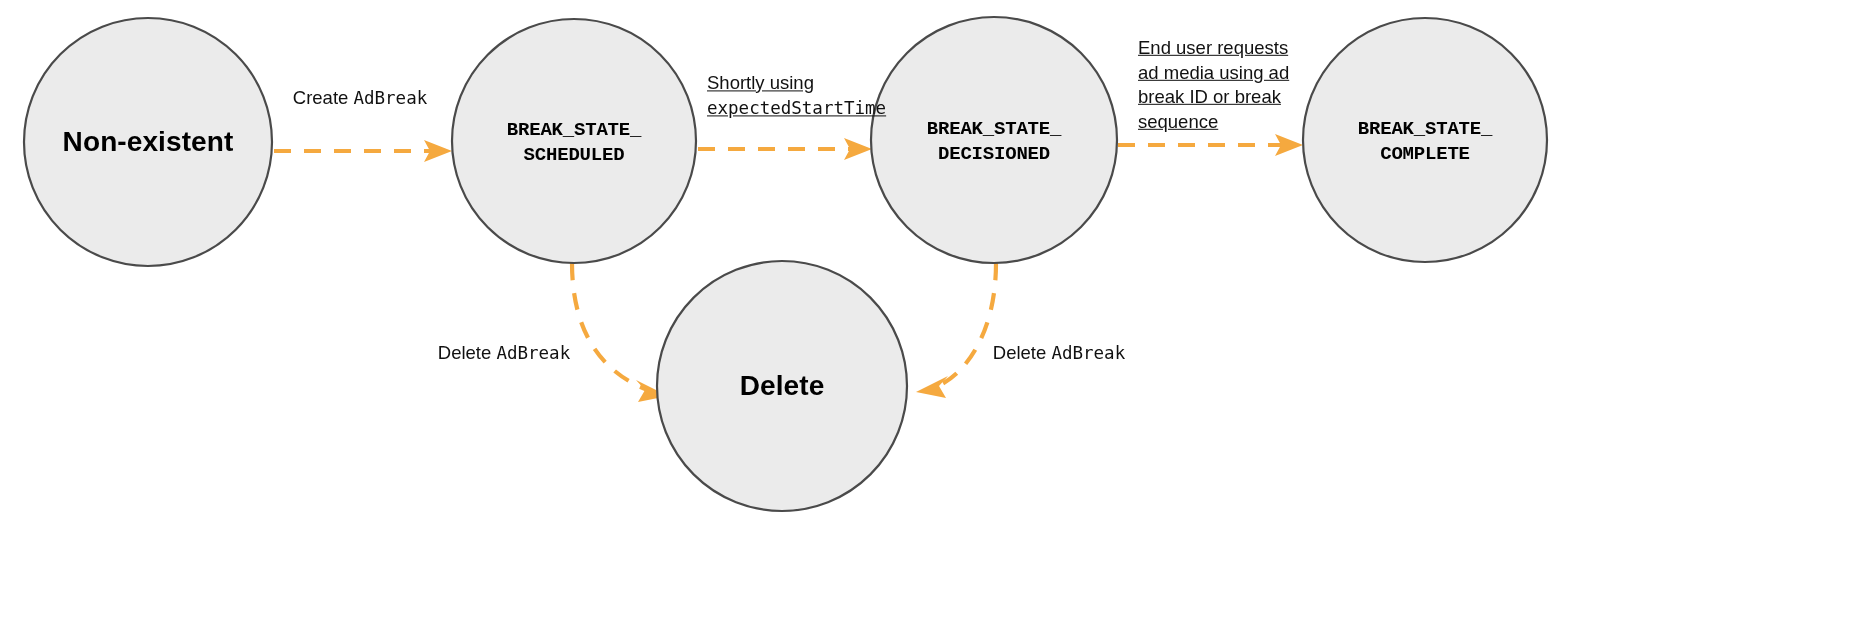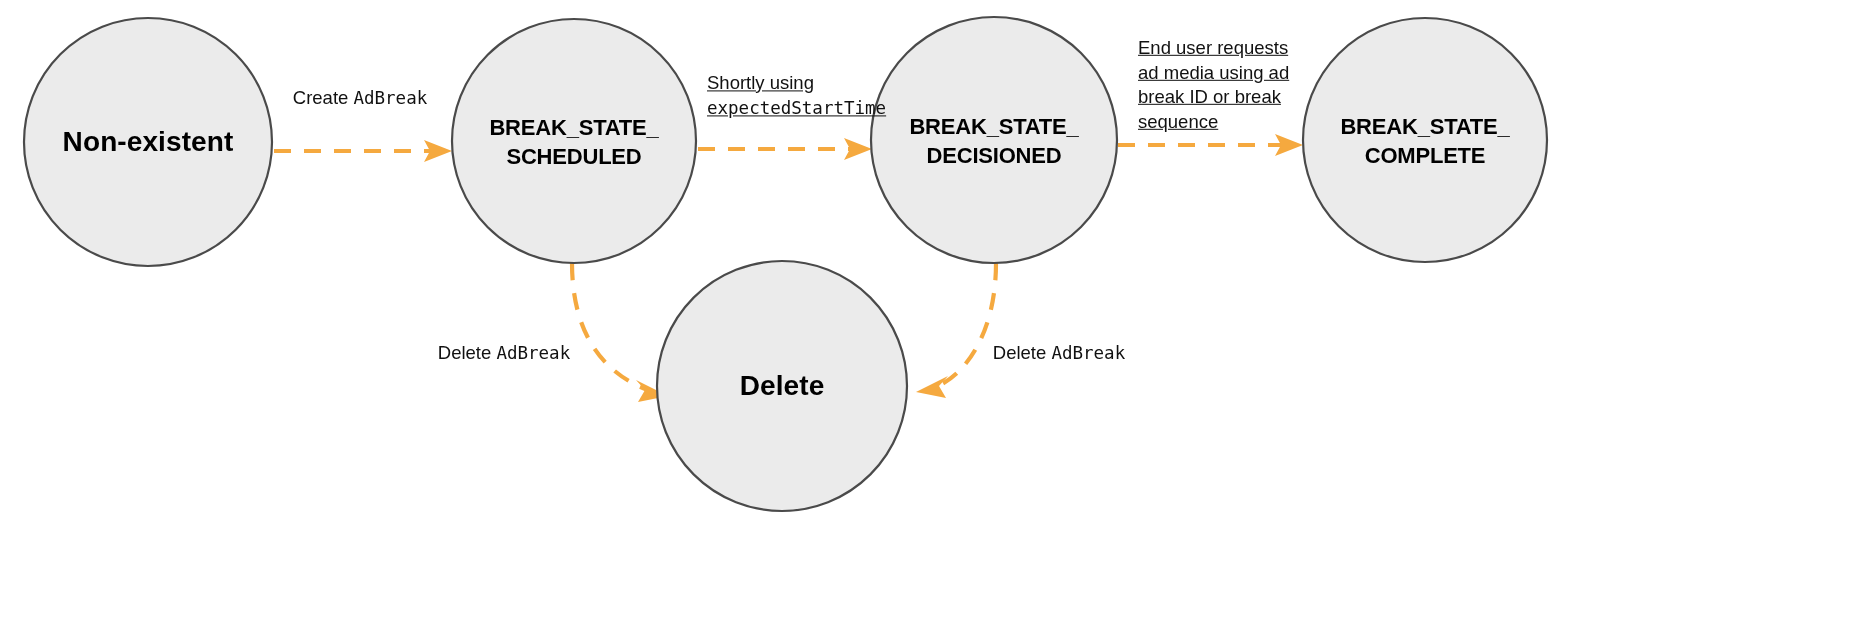--- a/index.html
+++ b/index.html
@@ -52,23 +52,23 @@
     white-space: pre;
   }
   .node-label.plain {
     font-family: "Liberation Sans", sans-serif;
     font-weight: bold;
     font-size: 28px;
     letter-spacing: 0.1px;
     text-align: right;
   }
   .node-label.code {
-    font-family: Liberation Sans, sans-serif;
+    font-family: Liberation Mono, monospace;
     font-weight: bold;
-    font-size: 22px;
+    font-size: 19px;
     letter-spacing: -0.2px;
   }
   .edge-label {
     position: absolute;
     color: #111111;
     font-size: 18.5px;
     line-height: 1.33;
     pointer-events: none;
     white-space: pre;
   }

